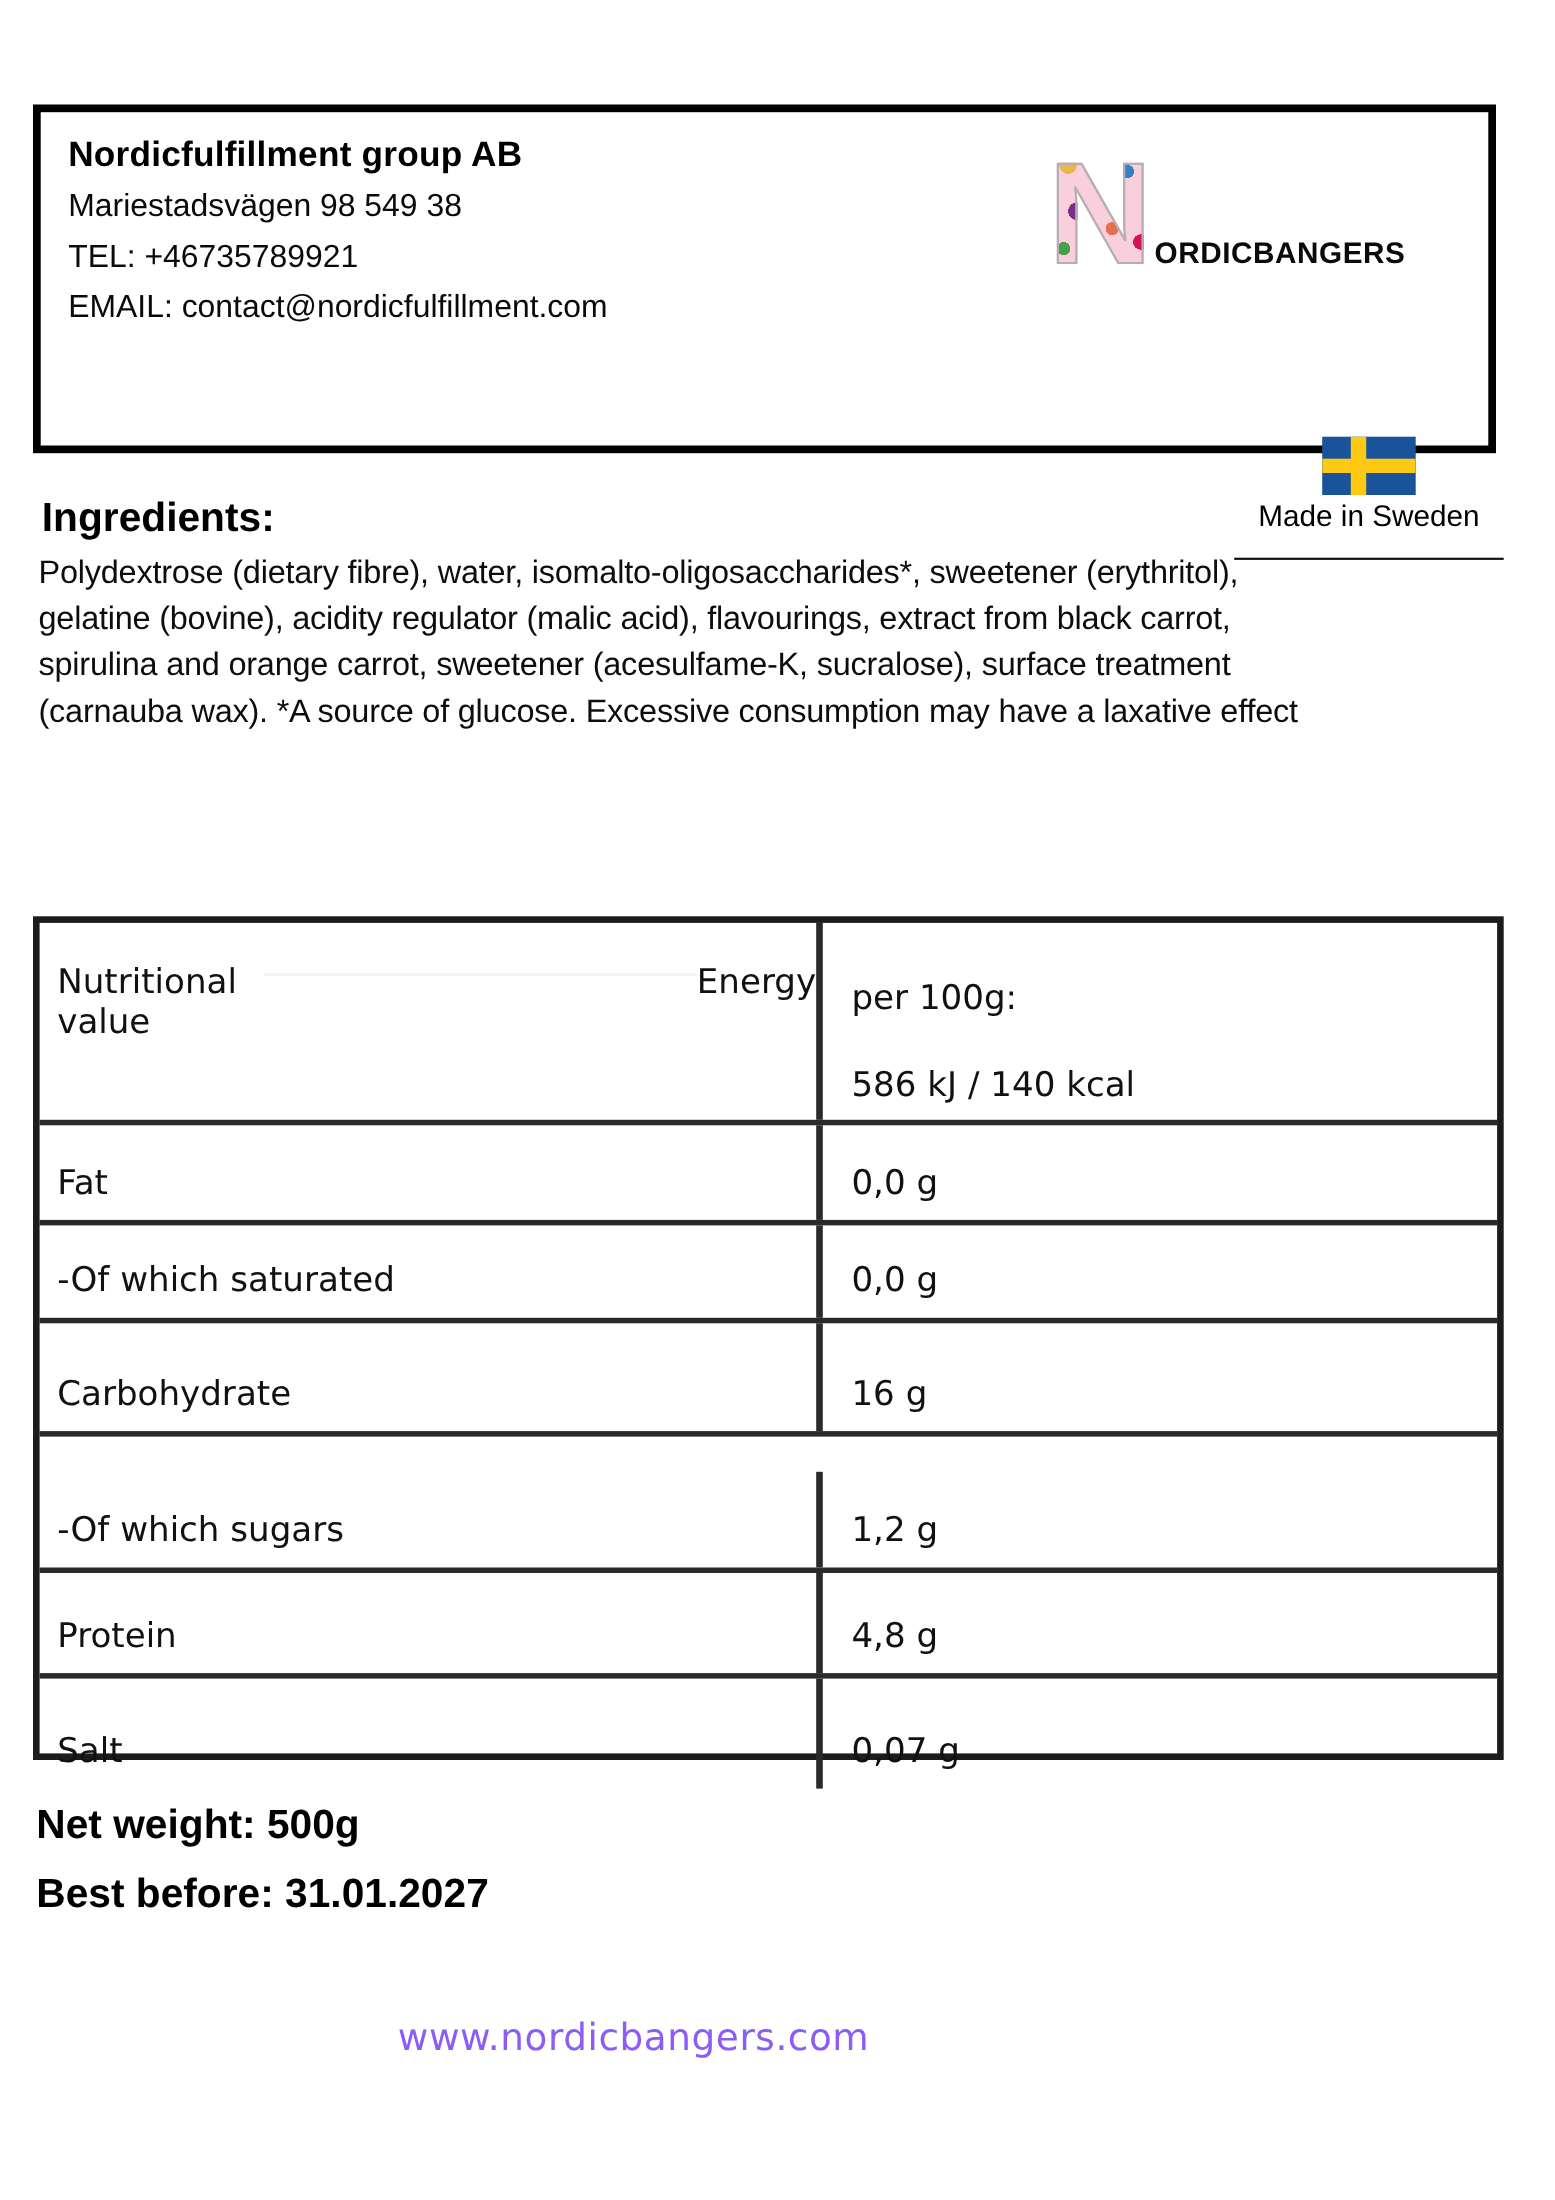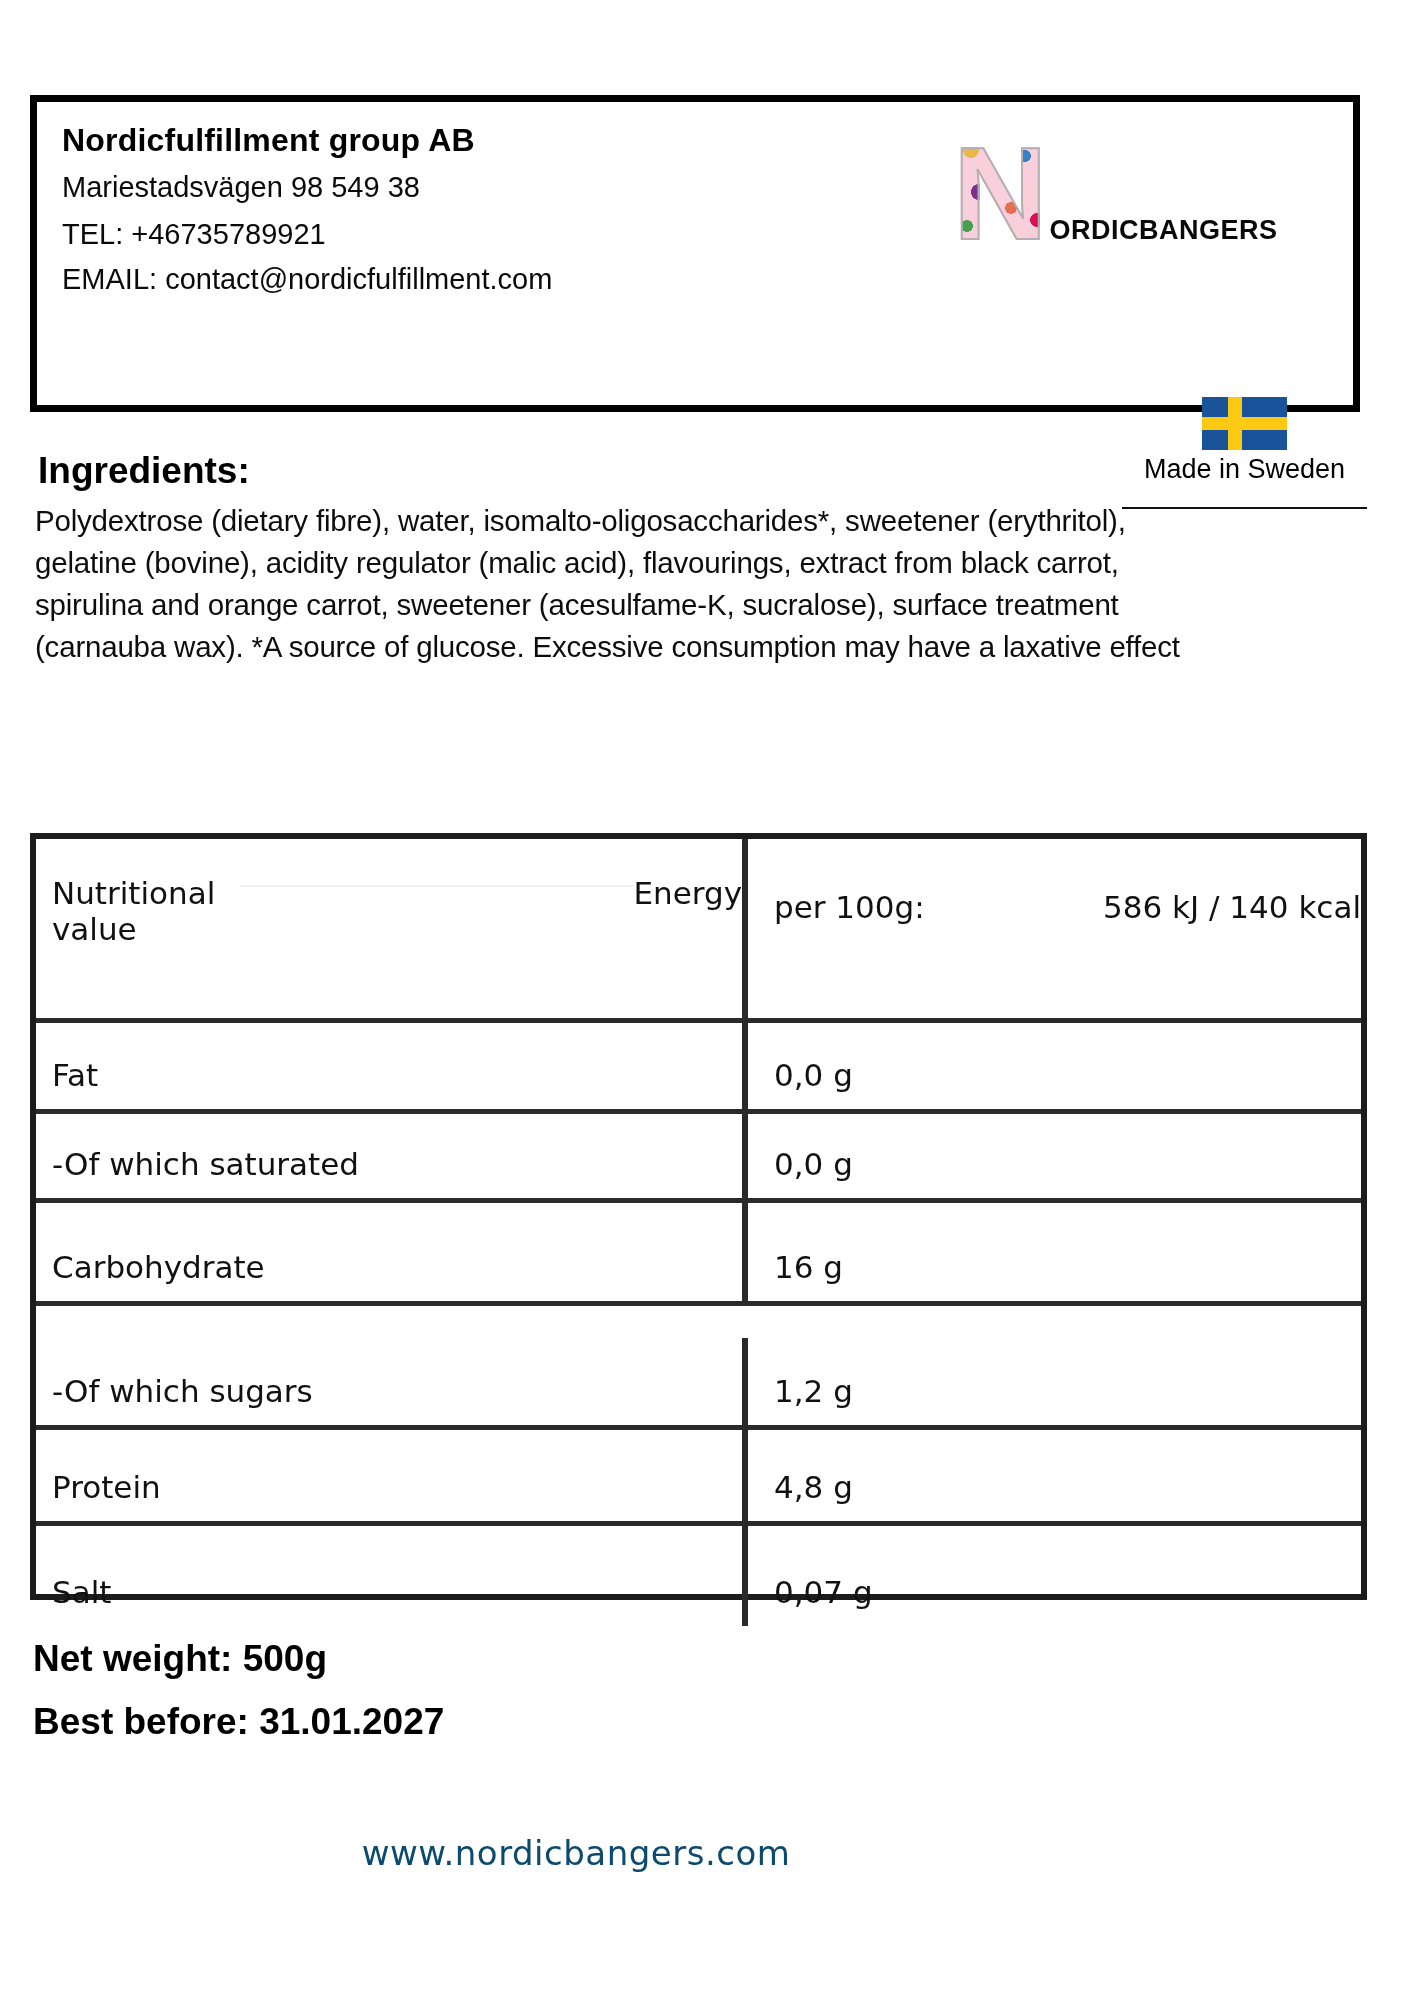--- a/index.html
+++ b/index.html
@@ -52,31 +52,31 @@
     border:6px solid #1c1c1c;box-sizing:border-box;background:#fff;
     font-family:"DejaVu Sans",sans-serif;font-size:31px;color:#111;}
   .nrow{display:flex;box-sizing:border-box;border-bottom:5px solid #2a2a2a;}
   .nrow.last{border-bottom:none;}
   .cl{width:712px;border-right:6px solid #2a2a2a;box-sizing:border-box;
     display:flex;align-items:flex-end;padding:0 0 16px 16px;}
   .cr{flex:1;display:flex;align-items:flex-end;padding:16px 0 16px 26px;}
   .rhead{height:184px;}
   .rhead .cl{flex-direction:row;align-items:stretch;justify-content:space-between;
     padding:36px 0 14px 16px;}
-  .rhead .cr{flex-direction:row;align-items:stretch;justify-content:space-between;
+  .rhead .cr{flex-direction:column;align-items:stretch;justify-content:space-between;
     padding:50px 0 14px 26px;}
   .faint-divider{height:2px;background:#f1f1f1;width:540px;margin-top:10px;}
   .r1{height:91px;} .r2{height:89px;} .r3{height:103px;}
   .r4{height:92px;margin-top:32px;} .r5{height:96px;} .r6{height:100px;}
 
   
   .net-weight{position:absolute;left:33px;top:1638px;font-size:37px;font-weight:bold;}
   .best-before{position:absolute;left:33px;top:1701px;font-size:37px;font-weight:bold;}
   .website{position:absolute;left:0;top:1833px;width:1152px;text-align:center;
-    font-family:"DejaVu Sans",sans-serif;font-size:34px;color:#0c4a6e;letter-spacing:0.5px;}
+    font-family:"DejaVu Sans",sans-serif;font-size:34px;color:#8b5cf6;letter-spacing:0.5px;}
 </style>
 </head>
 <body>
 
 <div>
 
   <div class="hdr-box">
     <div class="hdr-company">Nordicfulfillment group AB</div>
     <div class="hdr-line hdr-address">Mariestadsvägen 98 549 38</div>
     <div class="hdr-line hdr-tel">TEL: +46735789921</div>

